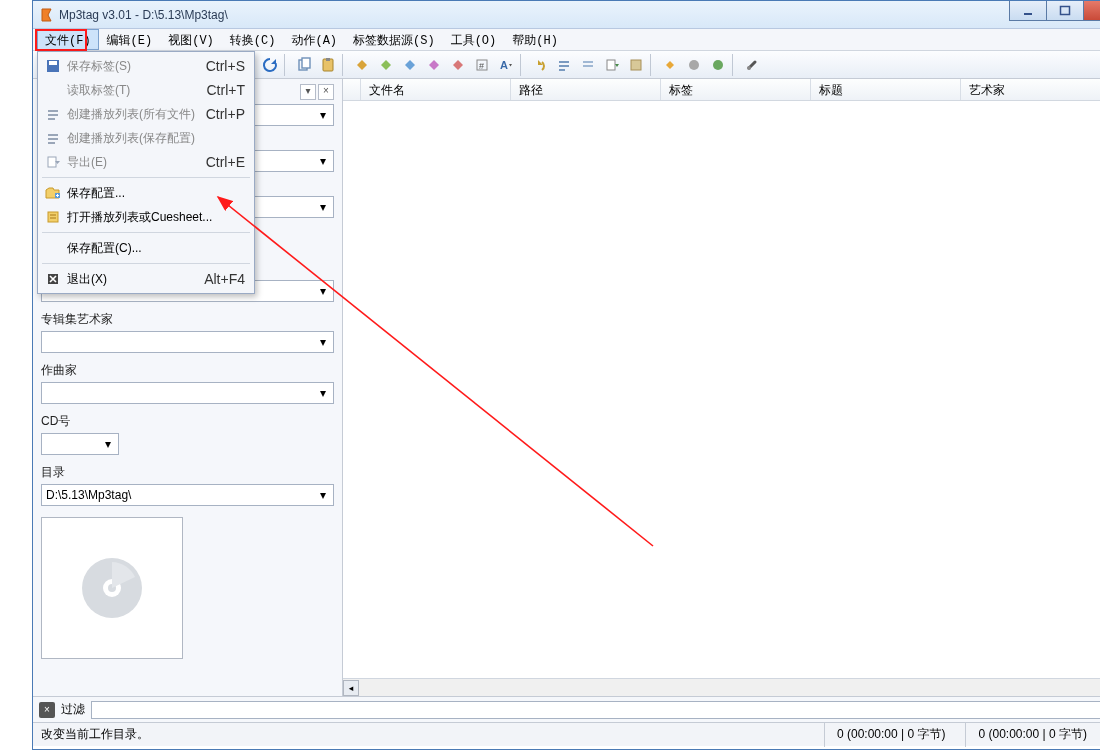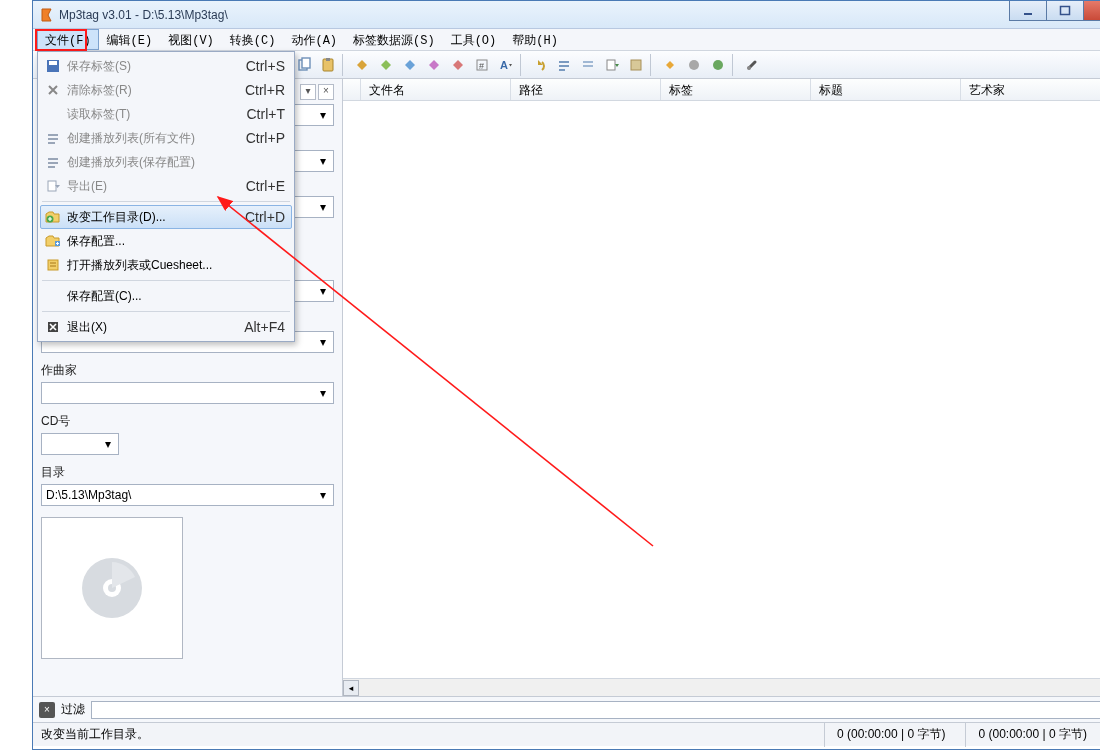--- a/index.html
+++ b/index.html
@@ -55,21 +55,21 @@
   .hscroll .arr { width:16px;height:16px; border:1px solid #b0b6c0; background:#e8ecf2; display:flex;align-items:center;justify-content:center;font-size:9px;}
   .filterbar { height:26px; border-top:1px solid #c5cbd5; background:#f5f7fb; display:flex;align-items:center; gap:6px; padding:0 6px;}
   .filterbar .x{width:16px;height:16px;background:#555;color:#fff;font-size:10px;display:flex;align-items:center;justify-content:center;border-radius:2px;}
   .filterbar input { flex:1; height:18px; border:1px solid #a7b2c3; padding:0 4px; font-size:12px;}
   .status { height:24px; border-top:1px solid #c5cbd5; background:#f2f4f8; display:flex;align-items:center; padding:0 8px; justify-content:space-between;}
   .status .right{display:flex;gap:8px;align-items:flex-start;}
   .status .cell{border-left:1px solid #c5cbd5;padding:0 12px;height:24px;display:flex;align-items:center;}
   .grip{width:16px;}
   
   .dropdown {
-    position:absolute; left:4px; top:50px; width:258px; background:#f4f6fa; border:1px solid #9aaac4;
+    position:absolute; left:4px; top:50px; width:218px; background:#f4f6fa; border:1px solid #9aaac4;
     box-shadow:2px 3px 6px rgba(0,0,0,0.25); z-index:50; padding:2px;
   }
   .ddrow { height:24px; display:flex; align-items:center; padding:0 6px 0 2px; border:1px solid transparent;}
   .ddrow.sel { background:linear-gradient(#e6f0fb,#cbe0f7); border:1px solid #8ab4e4; border-radius:2px;}
   .ddrow .ic { width:20px;height:20px;display:flex;align-items:center;justify-content:center; margin-right:4px;}
   .ddrow .lab { flex:1;}
   .ddrow .sc { color:#333; font-size:14px;}
   .ddrow.muted { color:#888;}
   .ddsep { height:1px; background:#d0d6df; margin:3px 2px;}
   
@@ -335,29 +335,20 @@
         <span class="ic">
           <svg width="16" height="16">
             <rect x="2" y="2" width="12" height="12" fill="#4a74b8"></rect>
             <rect x="4" y="3" width="8" height="4" fill="#fff"></rect>
           </svg>
         </span>
         <span class="lab">保存标签(S)</span>
         <span class="sc">Ctrl+S</span>
       </div>
       <div class="ddrow muted">
-        <span class="ic">
-          <svg width="14" height="14">
-            <path d="M3 3L11 11M11 3L3 11" stroke="#888" stroke-width="2"></path>
-          </svg>
-        </span>
-        <span class="lab">清除标签(R)</span>
-        <span class="sc">Ctrl+R</span>
-      </div>
-      <div class="ddrow muted">
         <span class="ic"></span>
         <span class="lab">读取标签(T)</span>
         <span class="sc">Ctrl+T</span>
       </div>
       <div class="ddrow muted">
         <span class="ic">
           <svg width="14" height="14">
             <rect x="2" y="3" width="10" height="2" fill="#9aa6b8"></rect>
             <rect x="2" y="7" width="10" height="2" fill="#9aa6b8"></rect>
             <rect x="2" y="11" width="7" height="2" fill="#9aa6b8"></rect>
@@ -381,31 +372,20 @@
         <span class="ic">
           <svg width="14" height="14">
             <rect x="2" y="2" width="8" height="10" fill="#fff" stroke="#9aa6b8"></rect>
             <path d="M9 6l5 0l-2.5 3z" fill="#9aa6b8"></path>
           </svg>
         </span>
         <span class="lab">导出(E)</span>
         <span class="sc">Ctrl+E</span>
       </div>
       <div class="ddsep"></div>
-      <div class="ddrow sel">
-        <span class="ic">
-          <svg width="16" height="14">
-            <path d="M1 4l3-2h4l1 2h5v8H1z" fill="#f2cf6a" stroke="#c89a2a"></path>
-            <circle cx="5" cy="9" r="3.5" fill="#4aa84a"></circle>
-            <path d="M5 7v4M3 9h4" stroke="#fff" stroke-width="1.2"></path>
-          </svg>
-        </span>
-        <span class="lab">改变工作目录(D)...</span>
-        <span class="sc">Ctrl+D</span>
-      </div>
       <div class="ddrow">
         <span class="ic">
           <svg width="16" height="14">
             <path d="M1 4l3-2h4l1 2h5v8H1z" fill="#f2cf6a" stroke="#c89a2a"></path>
             <rect x="10" y="7" width="5" height="5" fill="#5a9ad8"></rect>
             <path d="M12.5 8v3M11 9.5h3" stroke="#fff"></path>
           </svg>
         </span>
         <span class="lab">保存配置...</span>
         <span class="sc"></span>

